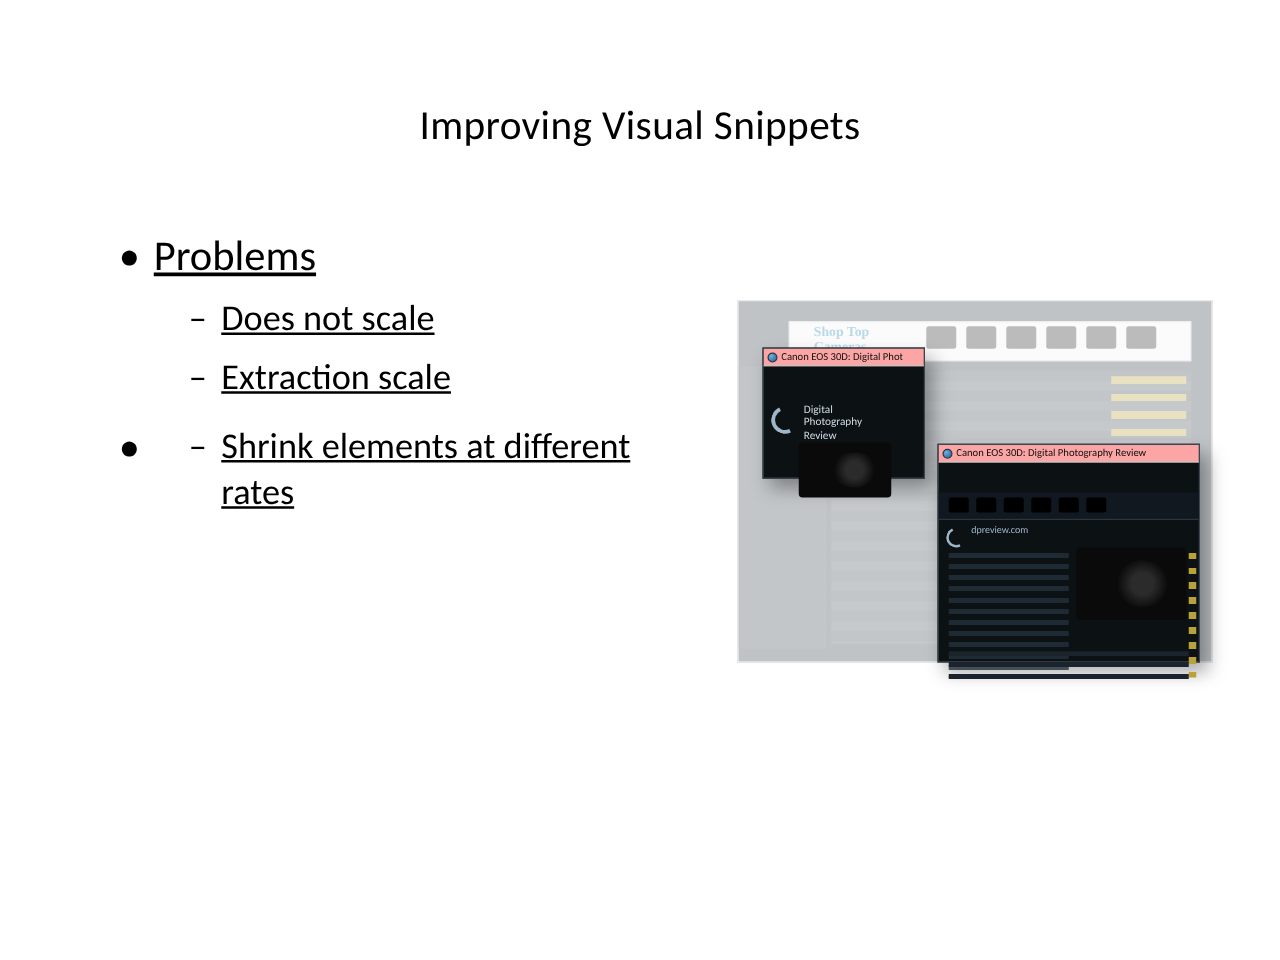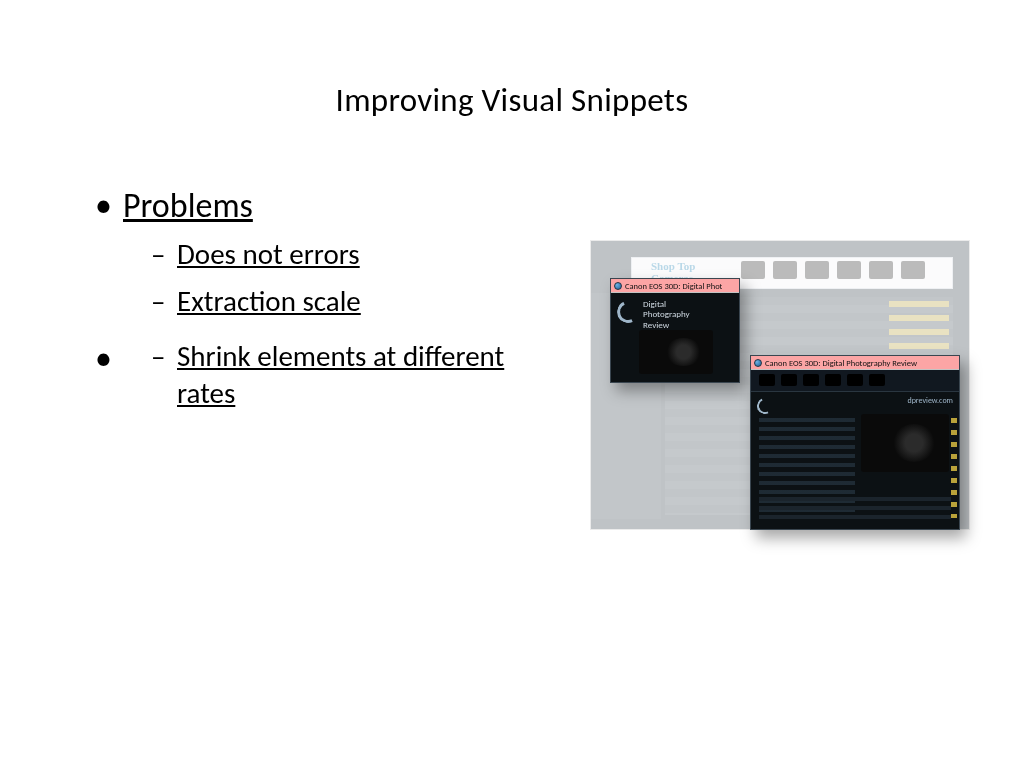--- a/index.html
+++ b/index.html
@@ -38,33 +38,33 @@
     .fig .bgshot .yellowbars { position: absolute; top: 60px; right: 20px; width: 60px; height: 90px;
       background: repeating-linear-gradient(#b9a23a 0 6px, transparent 6px 14px); }
 
     .snippet {
       position: absolute; background: #0c1114; border: 1px solid #3a4650;
       box-shadow: 6px 8px 14px rgba(0,0,0,.35);
     }
     .snippet .titlebar { background: #fca5a5; border-bottom: 1px solid #c3c3c3; height: 14px; display:flex; align-items:center; padding: 0 3px; gap: 3px; }
     .snippet .titlebar .favglobe { width: 8px; height: 8px; border-radius: 50%; background: radial-gradient(circle at 30% 30%, #6fb3e6, #1b5f93); border: 1px solid #234; flex: 0 0 auto; }
     .snippet .titlebar .txt { font-size: 8.5px; white-space: nowrap; overflow: hidden; color: #111; }
-    .snippet .body { position: relative; width: 100%; height: calc(100% - 14px); }
+    .snippet .body { position: relative; width: 100%; height: calc(100% - 14px); margin-top: 24px; }
     .snippet .brand { position:absolute; top:6px; left:6px; right:6px; font-size: 9px; color:#cfd9e2; line-height:1.15; }
     .snippet .brand .dom { color:#9fb6c9; font-size: 8px; }
     .snippet .swirl { position:absolute; width:22px; height:22px; border:3px solid #9fb6c9; border-radius:50%; border-top-color: transparent; border-right-color: transparent; transform: rotate(20deg); }
     .snippet .cam { position:absolute; background:#0a0a0a; border-radius:3px; }
     .snippet .cam::after{ content:""; position:absolute; top:18%; left:35%; width:50%; height:64%; background: radial-gradient(circle,#2b2b2b 30%,#0a0a0a 70%); border-radius:50%; }
 
     .snip-sm { top: 38px; left: 20px; width: 130px; height: 105px; }
     .snip-sm .swirl { top: 8px; left: 6px; }
     .snip-sm .brand { top: 6px; left: 32px; }
     .snip-sm .cam { bottom: 8px; left: 28px; width: 74px; height: 44px; }
 
-    .snip-lg { top: 115px; left: 160px; width: 210px; height: 175px; text-align: right; }
+    .snip-lg { top: 115px; left: 160px; width: 210px; height: 175px; }
     .snip-lg .topband { position:absolute; top:0; left:0; right:0; height:22px; background:#111820; border-bottom:1px solid #2a3640; }
     .snip-lg .topband .thumbs { position:absolute; top:4px; left:8px; right:8px; height:14px; display:flex; gap:6px; }
     .snip-lg .topband .thumbs span{ width:16px; height:12px; background:#000; border-radius:2px; }
     .snip-lg .swirl { top: 28px; left: 6px; width:16px; height:16px; border-width:2px; }
     .snip-lg .brand { top: 26px; left: 26px; font-size:8px; }
     .snip-lg .cam { top: 44px; right: 10px; width: 88px; height: 58px; }
     .snip-lg .textcol { position:absolute; top:48px; left:8px; width:96px; height:100px;
       background: repeating-linear-gradient(#23313c 0 4px, transparent 4px 9px); opacity:.8; }
     .snip-lg .yellowside { position:absolute; top:48px; right:2px; width:6px; height:100px;
       background: repeating-linear-gradient(#b9a23a 0 5px, transparent 5px 12px); }
@@ -75,21 +75,21 @@
 <body>
 
 <div class="slide">
   <h1 class="title">Improving Visual Snippets</h1>
 
   <div class="content">
     <ul class="lvl1">
       <li>
         <span>Problems</span>
         <ul class="lvl2">
-          <li>Does not errors</li>
+          <li>Does not scale</li>
           <li>Extraction scale</li>
         </ul>
       </li>
       <li>
         <ul class="lvl2">
           <li>Shrink elements at different rates</li>
         </ul>
       </li>
     </ul>
   </div>

